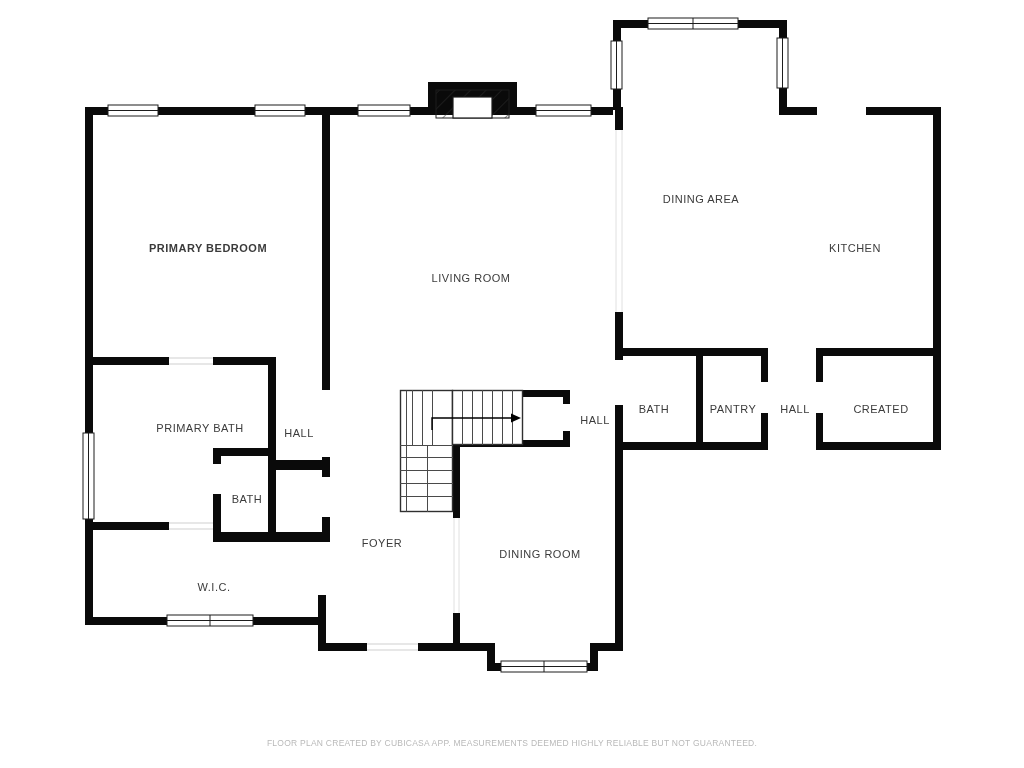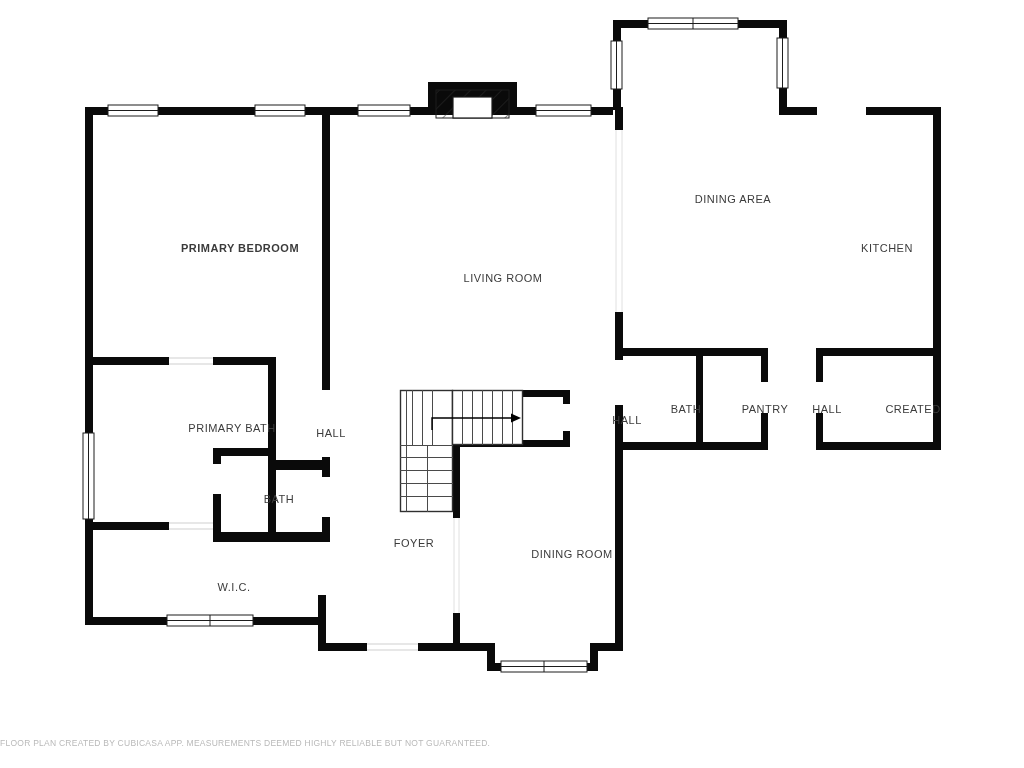--- a/index.html
+++ b/index.html
@@ -11,22 +11,22 @@
   .win-mid{stroke:#1c1c1c;stroke-width:1;}
   .stair{stroke:#4a4a4a;stroke-width:1;fill:none;}
   .stair-out{stroke:#2f2f2f;stroke-width:1.4;fill:#fff;}
   .door{stroke:#cfcfcf;stroke-width:1.2;}
   .door-faint{stroke:#e0e0e0;stroke-width:1;}
   .arrow{stroke:#000;stroke-width:1.4;fill:none;}
   .arrow-head{fill:#000;stroke:none;}
   .fp-box{fill:#fff;stroke:#1c1c1c;stroke-width:1.2;}
   .labels{position:absolute;left:0;top:0;width:100%;height:100%;pointer-events:none;}
   .room-label{position:absolute;transform:translate(-50%,-50%);font-size:11px;
-              letter-spacing:.5px;color:var(--label,#3b3b3b);white-space:nowrap;margin-left:32px;}
-  .footer-note{position:absolute;left:0;right:0;top:738px;text-align:left;font-size:8.5px;
+              letter-spacing:.5px;color:var(--label,#3b3b3b);white-space:nowrap;}
+  .footer-note{position:absolute;left:0;right:0;top:738px;text-align:center;font-size:8.5px;
                letter-spacing:.25px;color:var(--footer,#b9b9b9);white-space:nowrap;}
 </style>
 </head>
 <body>
 
 <div class="stage" style="--wall: #0a0a0a; --label: #3b3b3b; --footer: #b9b9b9; --bg: #ffffff;">
 
   <svg class="plan-svg" width="1024" height="768" viewBox="0 0 1024 768">
     <defs>
       <pattern id="hatch" width="11" height="11" patternUnits="userSpaceOnUse" patternTransform="rotate(45)">
@@ -195,21 +195,21 @@
   </svg>
 
   <div class="labels">
       <div class="room-label" style="left: 208px; top: 248px; font-weight: bold;">PRIMARY BEDROOM</div>
       <div class="room-label" style="left: 471px; top: 278px;">LIVING ROOM</div>
       <div class="room-label" style="left: 701px; top: 199px;">DINING AREA</div>
       <div class="room-label" style="left: 855px; top: 248px;">KITCHEN</div>
       <div class="room-label" style="left: 200px; top: 428px;">PRIMARY BATH</div>
       <div class="room-label" style="left: 299px; top: 433px;">HALL</div>
       <div class="room-label" style="left: 247px; top: 499px;">BATH</div>
-      <div class="room-label" style="left: 202px; top: 587px;">W.I.C.</div>
+      <div class="room-label" style="left: 214px; top: 587px;">W.I.C.</div>
       <div class="room-label" style="left: 382px; top: 543px;">FOYER</div>
       <div class="room-label" style="left: 540px; top: 554px; text-align: center;">DINING ROOM</div>
       <div class="room-label" style="left: 595px; top: 420px;">HALL</div>
       <div class="room-label" style="left: 654px; top: 409px;">BATH</div>
       <div class="room-label" style="left: 733px; top: 409px;">PANTRY</div>
       <div class="room-label" style="left: 795px; top: 409px;">HALL</div>
       <div class="room-label" style="left: 881px; top: 409px;">CREATED</div>
     </div>
 
   <div class="footer-note">FLOOR PLAN CREATED BY CUBICASA APP. MEASUREMENTS DEEMED HIGHLY RELIABLE BUT NOT GUARANTEED.</div>

